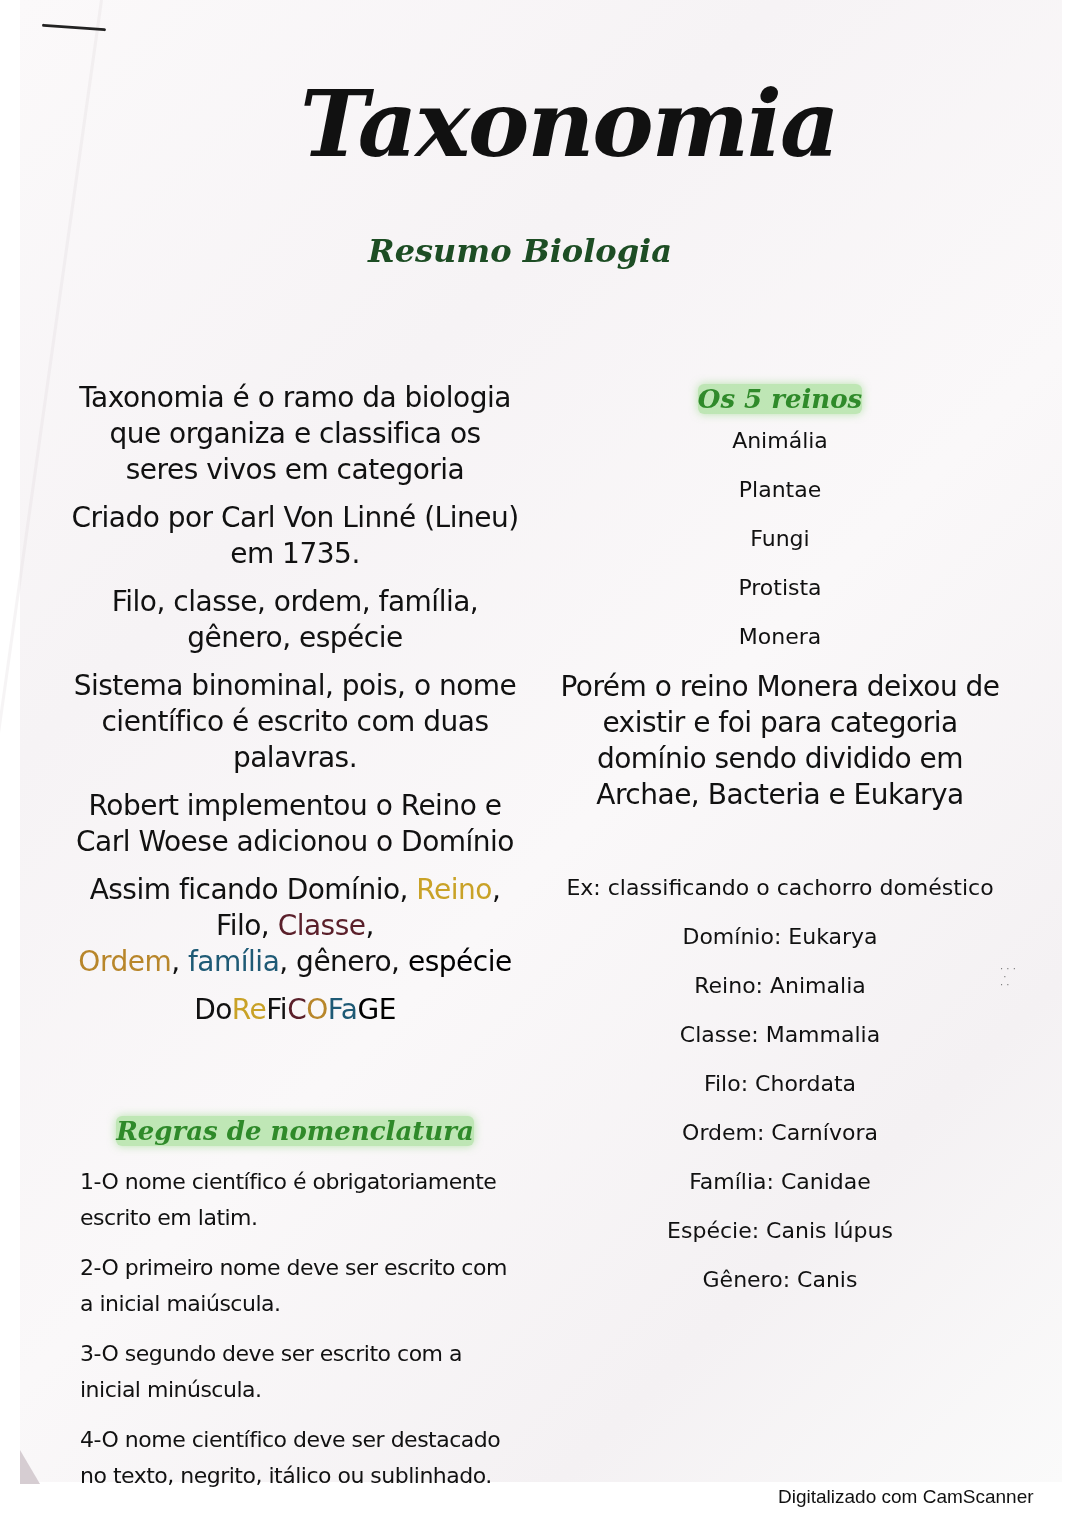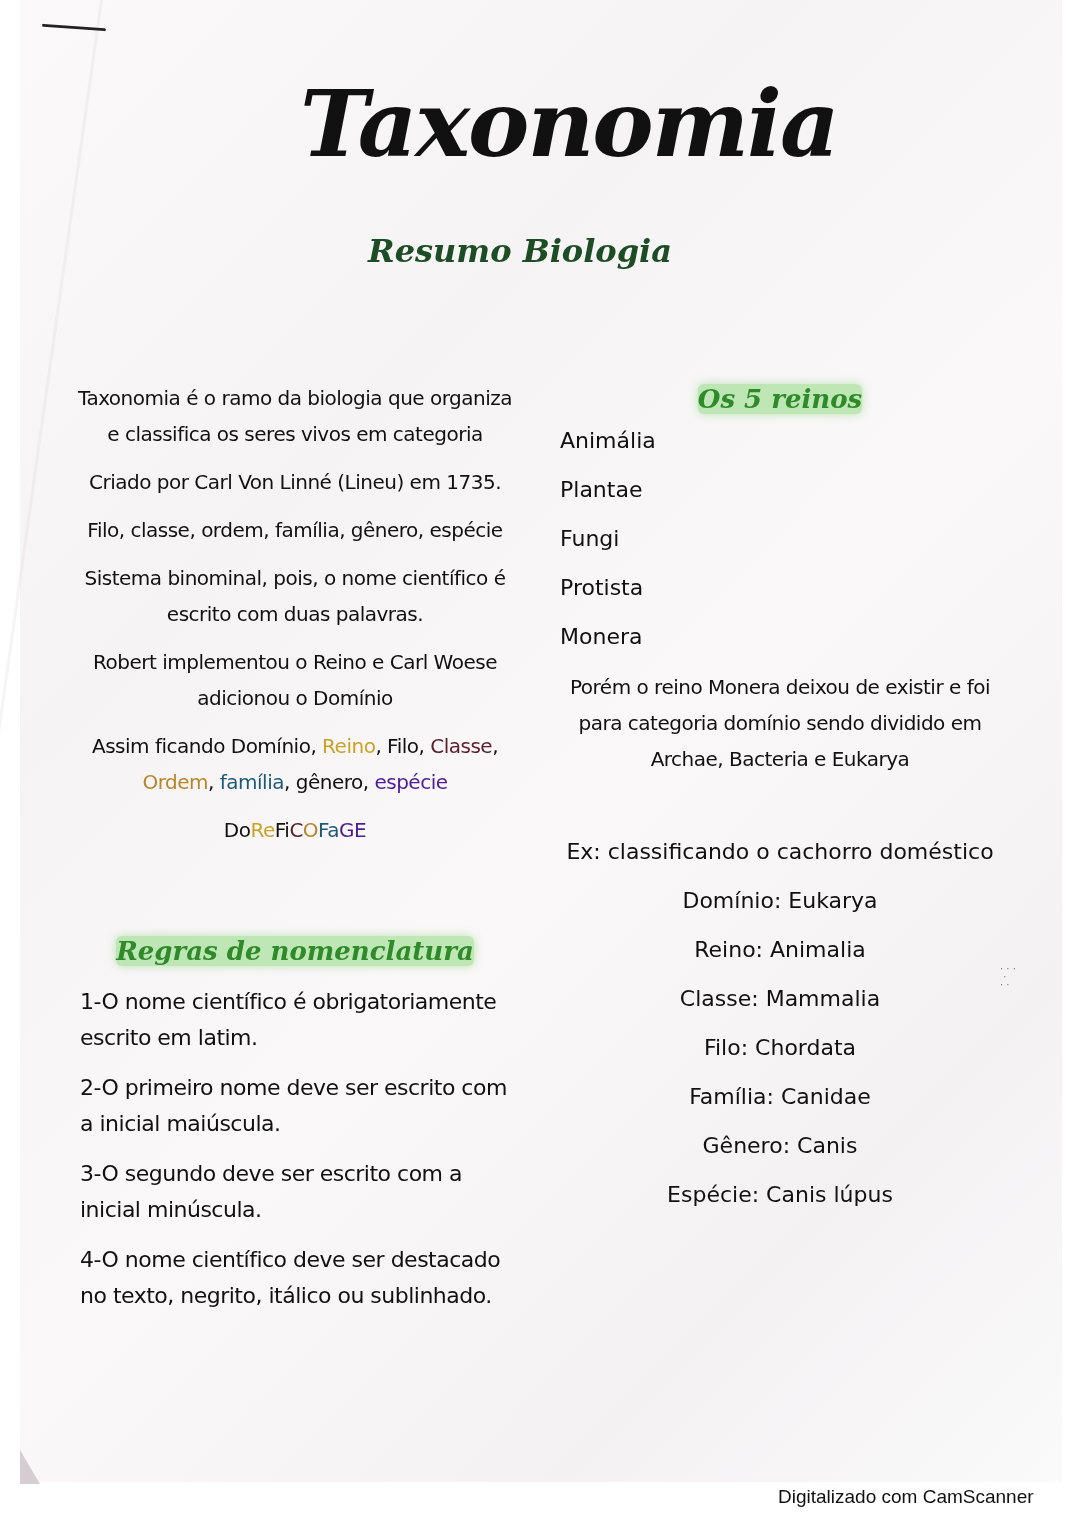--- a/index.html
+++ b/index.html
@@ -31,38 +31,38 @@
     font-size: 92px; letter-spacing: -2px; color: #111;
   }
   .subtitle {
     position: absolute; left: 360px; top: 232px; width: 320px; text-align: center;
     font-family: "DejaVu Serif", serif; font-style: italic; font-weight: bold;
     font-size: 32px; color: #1d4d24;
   }
   .col-left { position: absolute; left: 70px; top: 380px; width: 450px; }
   .col-right { position: absolute; left: 560px; top: 380px; width: 440px; }
   .para {
-    text-align: center; font-size: 20px; line-height: 36px; margin: 0 0 12px 0;
+    text-align: center; font-size: 28px; line-height: 36px; margin: 0 0 12px 0;
     letter-spacing: -0.5px;
   }
   .heading {
     display: inline-block; font-family: "DejaVu Serif", serif; font-style: italic;
     font-weight: bold; font-size: 26px; color: #2f8a2a;
     background: rgba(120,210,100,0.45); padding: 0 0; border-radius: 6px;
     box-shadow: 0 0 8px rgba(120,210,100,0.5);
   }
   .heading-wrap { text-align: center; margin: 4px 0 10px 0; }
   .rule { font-size: 22px; line-height: 36px; margin: 0 0 14px 10px; letter-spacing: -0.5px; }
-  .list-item { text-align: left; font-size: 22px; line-height: 34px; margin-bottom: 15px; }
+  .list-item { text-align: center; font-size: 22px; line-height: 34px; margin-bottom: 15px; }
   .class-item { text-align: center; font-size: 22px; line-height: 34px; margin-bottom: 15px; }
   .c-reino { color: #c9a227; text-align: center; }
   .c-classe { color: #5a1f2a; }
   .c-ordem { color: #b8862a; }
   .c-familia { color: #1e5a75; }
-  .c-especie { color: #4c1d95; }
+  .c-especie { color: #000000; }
   .mnemonic span { letter-spacing: -0.5px; }
   .watermark {
     position: absolute; left: 778px; top: 1486px; font-family: "Liberation Sans", sans-serif;
     font-size: 19px; color: #111;
   }
   .dots { position: absolute; left: 1000px; top: 965px; font-size: 10px; color: #777; line-height: 8px; }
 </style>
 </head>
 <body>
 
@@ -109,20 +109,21 @@
   <div class="list-item">Fungi</div>
   <div class="list-item">Protista</div>
   <div class="list-item">Monera</div>
   <p class="para">Porém o reino Monera deixou de existir e foi para categoria domínio sendo dividido em Archae, Bacteria e Eukarya</p>
   <div style="height:46px"></div>
   <div class="class-item">Ex: classificando o cachorro doméstico</div>
   <div class="class-item">Domínio: Eukarya</div>
   <div class="class-item">Reino: Animalia</div>
   <div class="class-item">Classe: Mammalia</div>
   <div class="class-item">Filo: Chordata</div>
+  <div class="class-item">Ordem: Carnívora</div>
   <div class="class-item">Família: Canidae</div>
+  <div class="class-item">Espécie: Canis lúpus</div>
   <div class="class-item">Gênero: Canis</div>
-  <div class="class-item">Espécie: Canis lúpus</div>
 </div>
 
 <div class="dots">· · ·<br>&nbsp;·<br>· ·</div>
 
 <div class="watermark">Digitalizado com CamScanner</div>
 
 </body></html>

